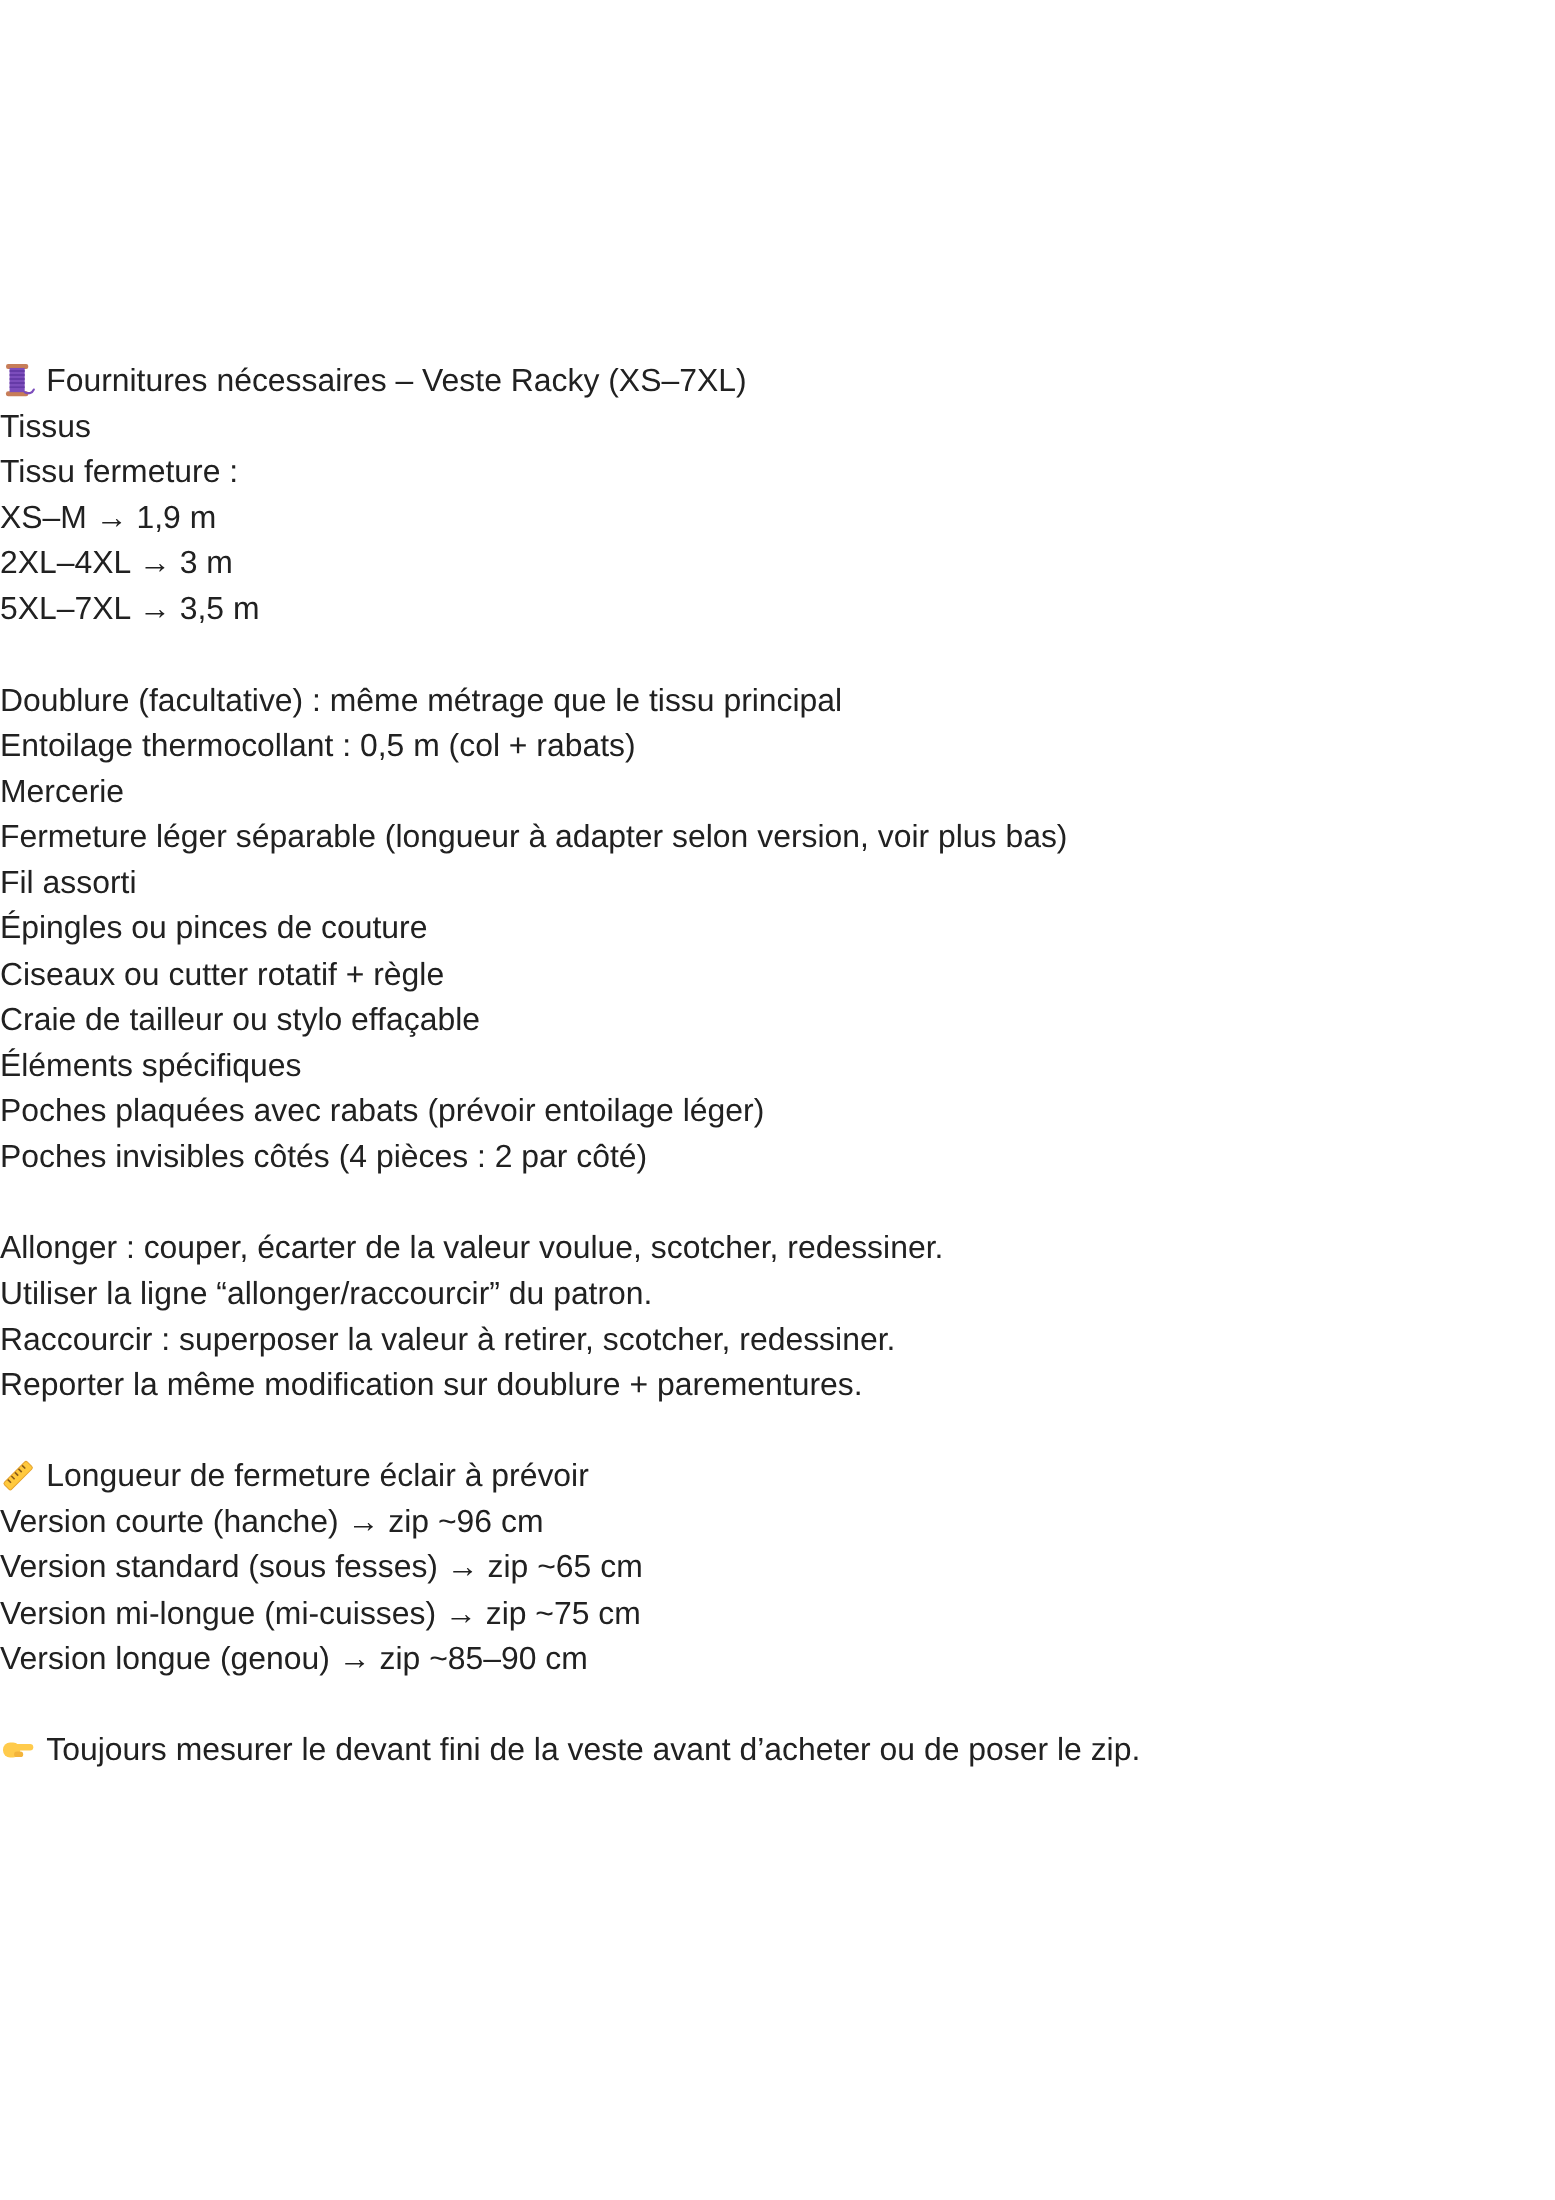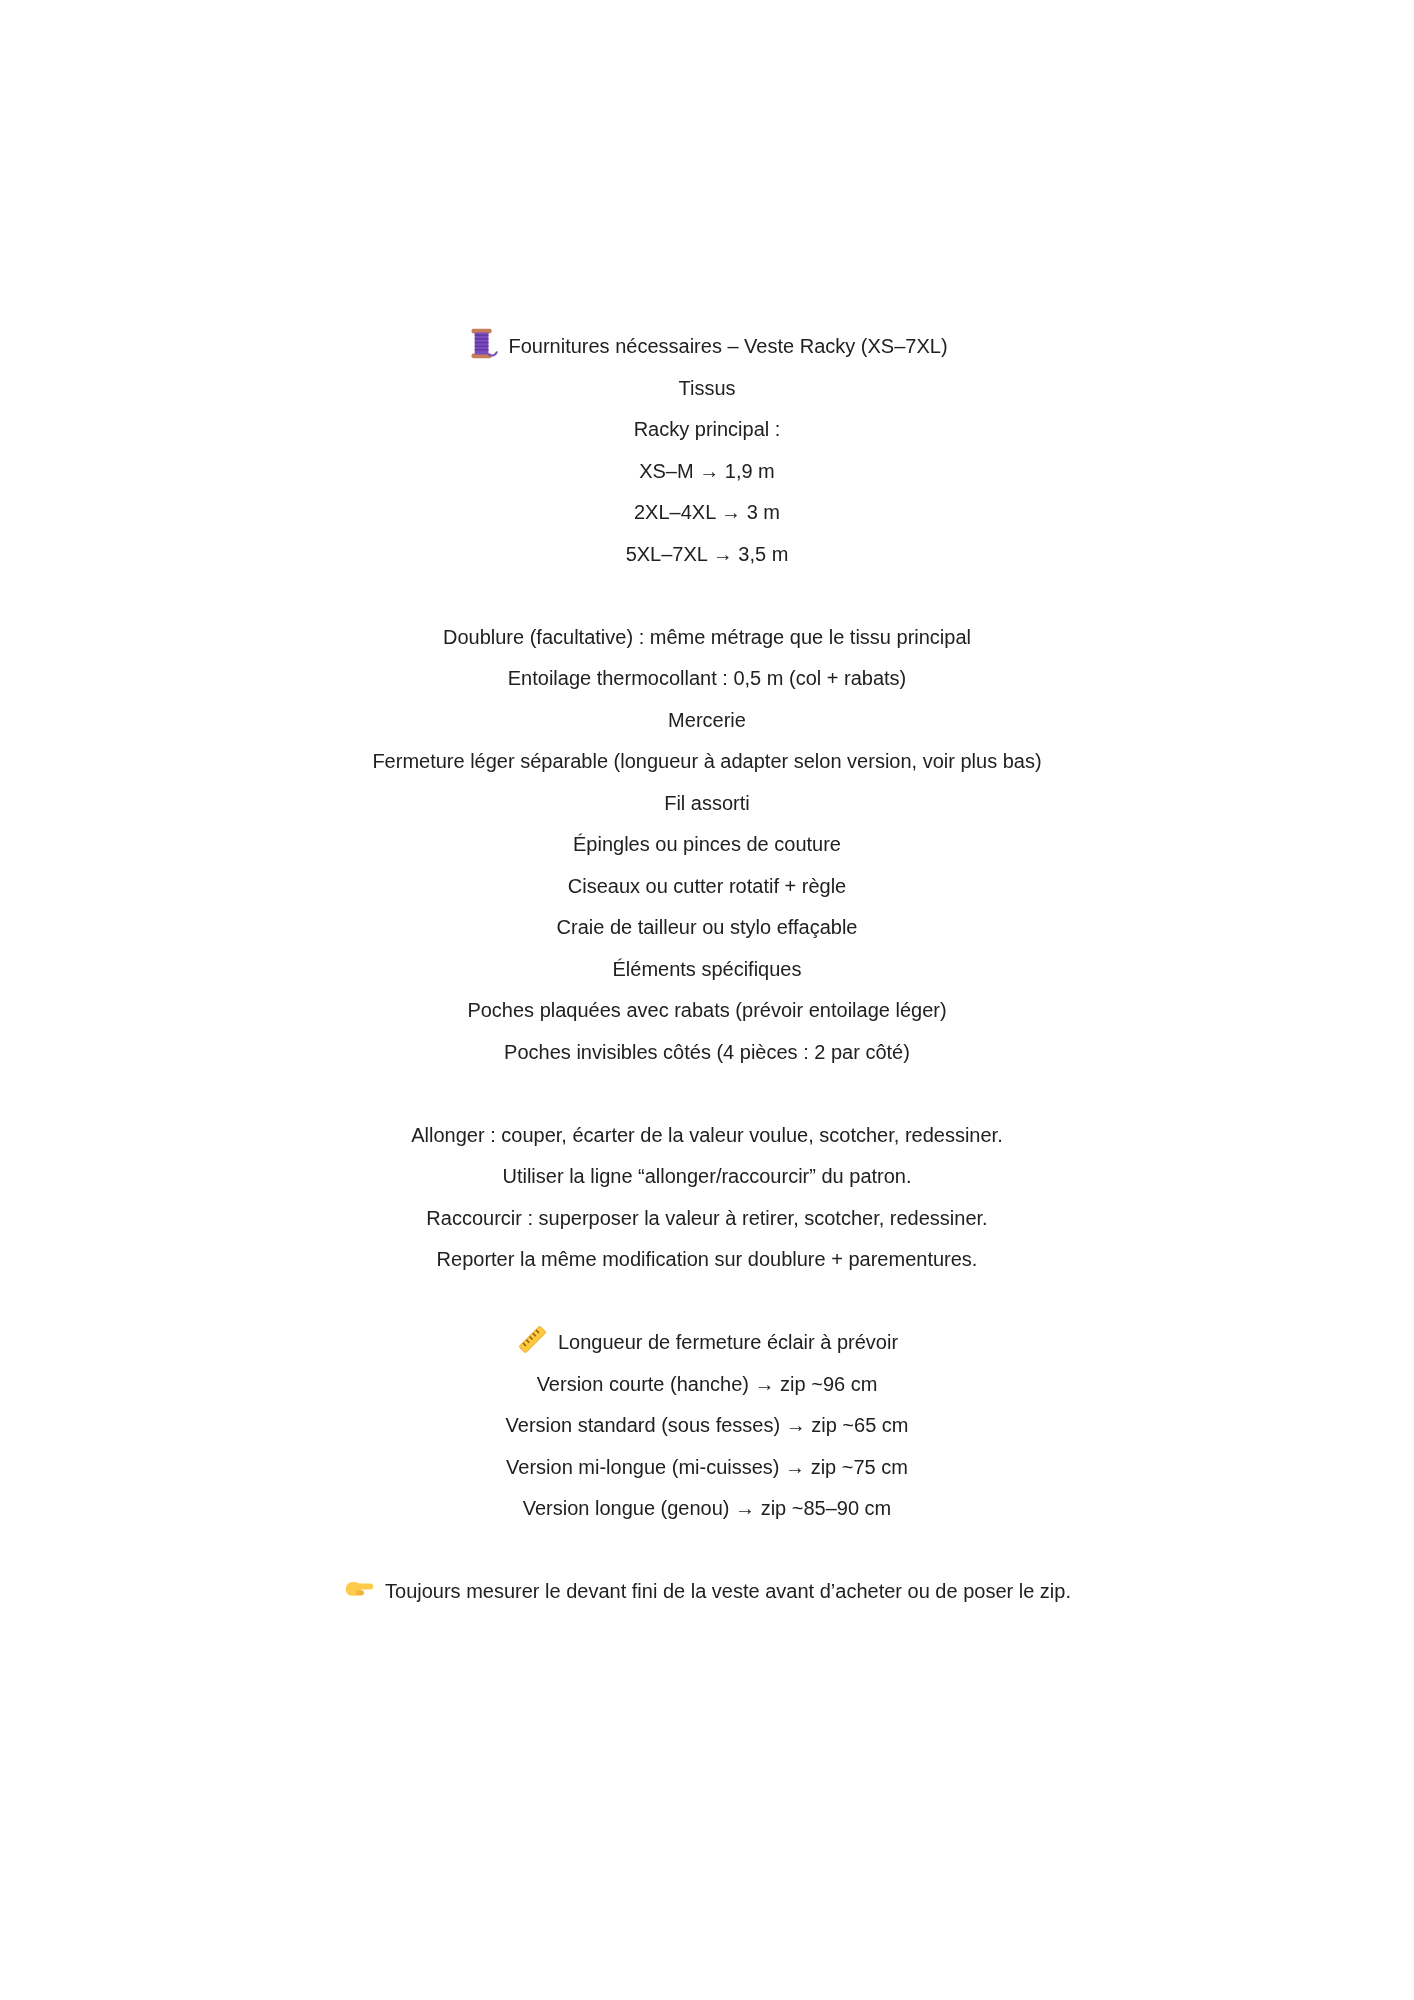--- a/index.html
+++ b/index.html
@@ -5,23 +5,23 @@
   html, body { margin: 0; padding: 0; }
   body {
     width: 1414px;
     height: 2000px;
     background: #ffffff;
     color: #212121;
     font-family: "Liberation Sans", "DejaVu Sans", sans-serif;
   }
   .doc {
     padding-top: 326px;
-    font-size: 20px;
+    font-size: 29px;
     line-height: 41.5px;
-    text-align: center;
+    text-align: left;
   }
   .block { margin: 0 0 41.5px 0; }
   .line { margin: 0; }
   .icon {
     display: inline-block;
     width: 33px;
     height: 33px;
     vertical-align: -7px;
     margin-right: 9px;
   }
@@ -44,21 +44,21 @@
             <line x1="9.5" y1="13" x2="24.5" y2="13"></line>
             <line x1="9.5" y1="17" x2="24.5" y2="17"></line>
             <line x1="9.5" y1="21" x2="24.5" y2="21"></line>
             <line x1="9.5" y1="25" x2="24.5" y2="25"></line>
           </g>
           <path d="M24.5 30 Q31 33 33.5 27.5" stroke="#7C4DBC" stroke-width="2.2" fill="none" stroke-linecap="round"></path>
         </svg>
       </span><span>Fournitures nécessaires – Veste Racky (XS–7XL)</span>
     </p>
     <p class="line">Tissus</p>
-    <p class="line">Racky principal :</p>
+    <p class="line">Tissu fermeture :</p>
     <p class="line">XS–M → 1,9 m</p>
     <p class="line">2XL–4XL → 3 m</p>
     <p class="line">5XL–7XL → 3,5 m</p>
   </div>
 
   <div class="block">
     <p class="line">Doublure (facultative) : même métrage que le tissu principal</p>
     <p class="line">Entoilage thermocollant : 0,5 m (col + rabats)</p>
     <p class="line">Mercerie</p>
     <p class="line">Fermeture léger séparable (longueur à adapter selon version, voir plus bas)</p>

